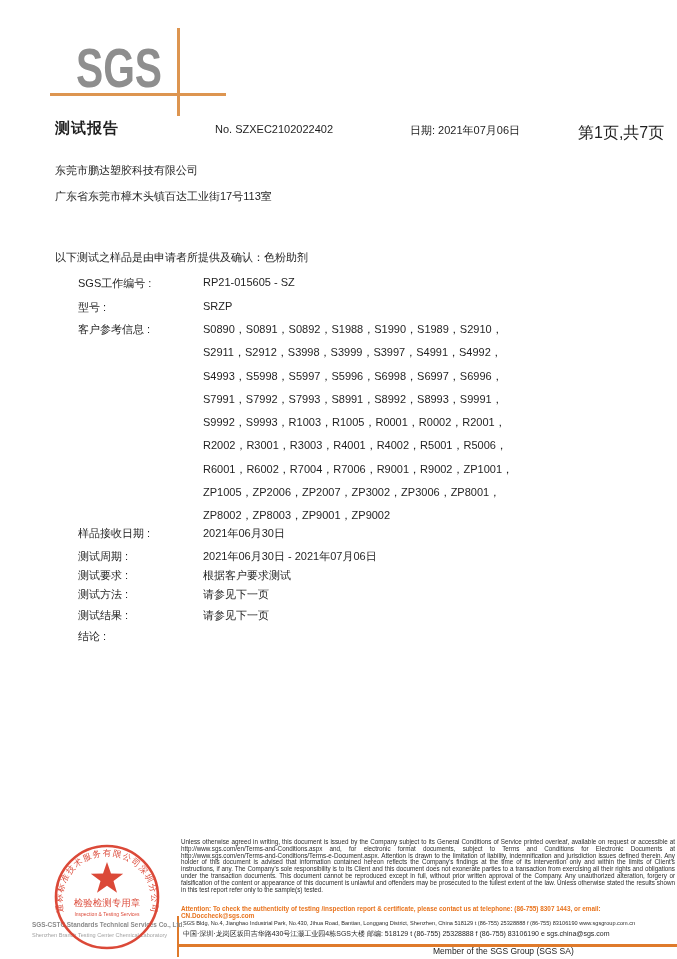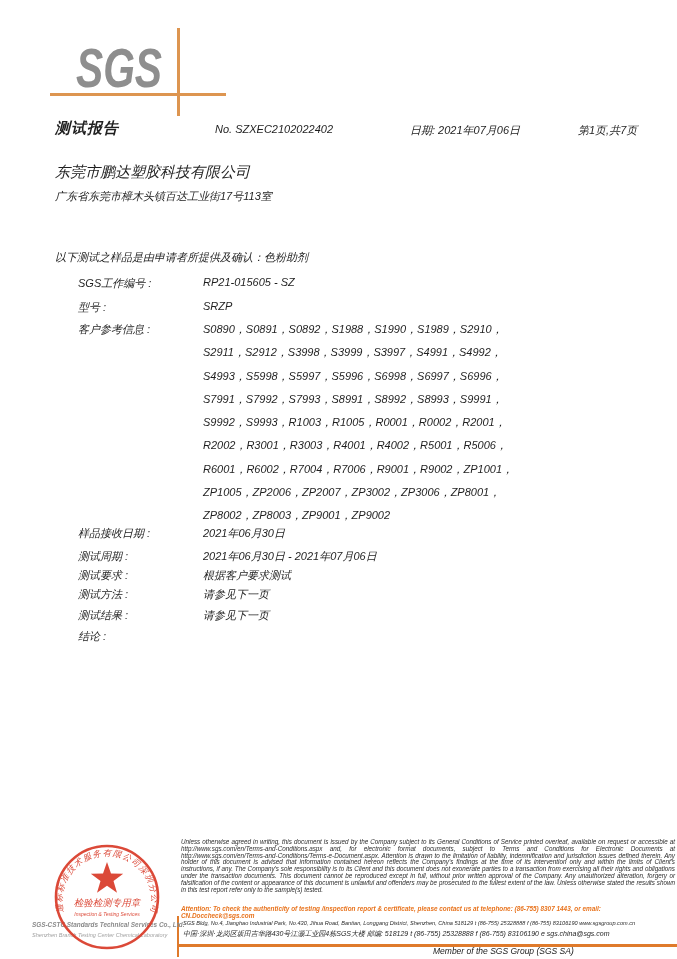--- a/index.html
+++ b/index.html
@@ -1,29 +1,29 @@
 <!DOCTYPE html>
 <html><head>
 <meta charset="utf-8">
 <style>
   html,body{margin:0;padding:0;background:#ffffff;}
   .page{
     position:relative;width:677px;height:959px;background:#ffffff;overflow:hidden;
-    font-family:"Liberation Sans","DejaVu Sans",sans-serif;color:#1f1f1f;font-style:italic;
+    font-family:"Liberation Sans","DejaVu Sans",sans-serif;color:#1f1f1f;
   }
   
   .logo-svg{position:absolute;left:76px;top:42px;}
   .hline{position:absolute;left:50px;top:93px;width:176px;height:3px;background:#dd9550;}
   .vline{position:absolute;left:177px;top:28px;width:3px;height:88px;background:#dd9550;}
   .report-title{position:absolute;left:55px;top:119px;font-size:15px;font-weight:bold;letter-spacing:1px;}
   .report-no{position:absolute;left:215px;top:123px;font-size:11px;}
   .report-date{position:absolute;left:410px;top:123px;font-size:11px;}
-  .report-page{position:absolute;left:578px;top:123px;font-size:11px;}
+  .report-page{position:absolute;left:578px;top:123px;font-size:16px;}
   
-  .comp1{position:absolute;left:55px;top:163px;font-size:15px;}
+  .comp1{position:absolute;left:55px;top:163px;font-size:11px;}
   .comp2{position:absolute;left:55px;top:189px;font-size:11px;text-align:center;}
   .statement{position:absolute;left:55px;top:250px;font-size:11px;}
   
   .lbl{position:absolute;left:55px;font-size:11px;white-space:nowrap;margin-left:23px;}
   .val{position:absolute;left:203px;font-size:11px;white-space:nowrap;}
   .refline{height:23.25px;line-height:14px;font-size:11px;white-space:nowrap;}
   .conclusion{position:absolute;left:203px;top:629px;width:442px;font-size:11px;
     line-height:13.8px;white-space:normal;text-align:justify;}
   
   .legal{position:absolute;left:181px;top:839px;width:494px;font-size:6.3px;line-height:6.8px;

